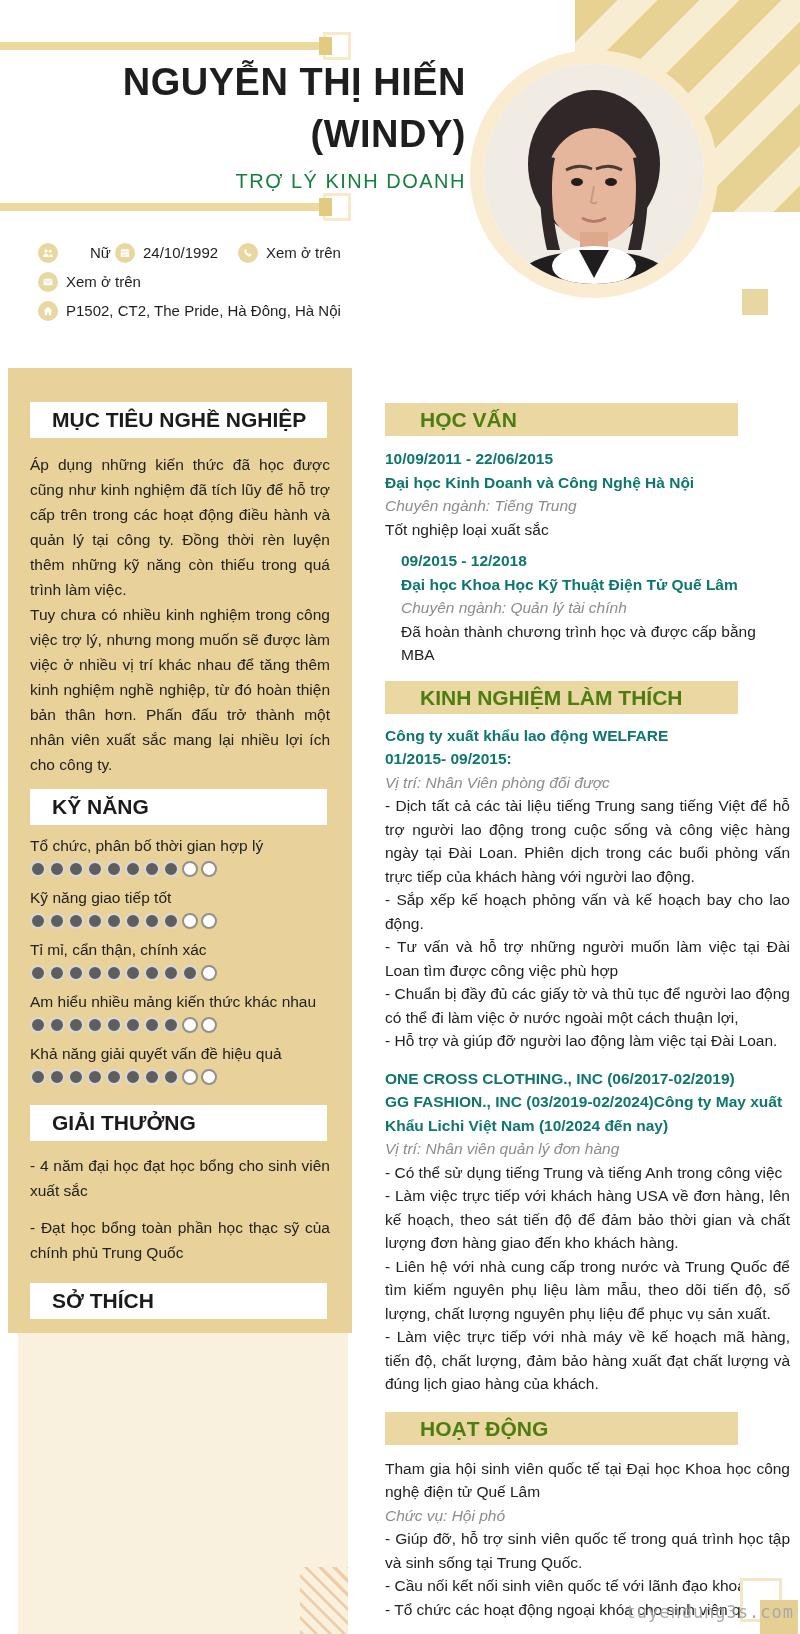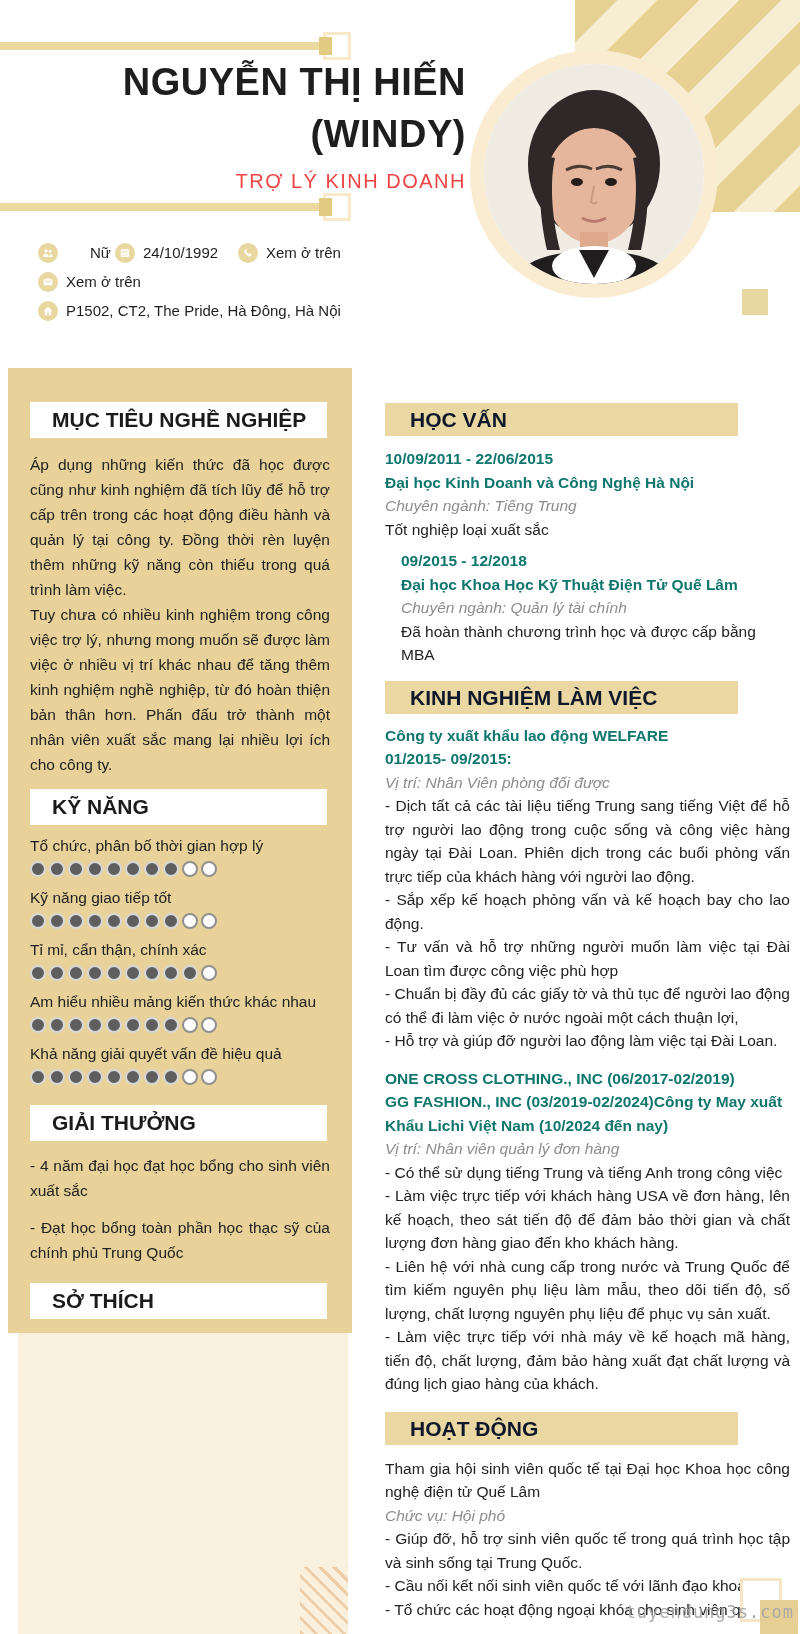--- a/index.html
+++ b/index.html
@@ -13,21 +13,21 @@
 
   
   .goldbar{position:absolute;left:0;width:319px;height:8px;background:#EBD99F;}
   .goldbar .osq{position:absolute;right:-32px;top:-10px;width:22px;height:22px;border:3px solid #F8E9C9;background:#fff;}
   .goldbar .cap{position:absolute;right:-13px;top:-5px;width:13px;height:18px;background:#E2CA81;}
   .bar1{top:42px;} .bar2{top:203px;}
 
   
   .header-text{position:absolute;left:0;top:56px;width:466px;text-align:right;}
   .header-text h1{margin:0;font-size:38px;line-height:52px;font-weight:bold;color:#1e1e1e;letter-spacing:.5px;}
-  .job-title{font-size:20px;color:#ef4444;margin-top:10px;letter-spacing:1.5px;}
+  .job-title{font-size:20px;color:#15803d;margin-top:10px;letter-spacing:1.5px;}
 
   
   .photo-ring{position:absolute;left:470px;top:50px;width:220px;height:220px;border:14px solid #FAECD1;
     border-radius:50%;background:#fff;overflow:hidden;}
   .photo-ring svg{display:block;}
 
   .sq-right{position:absolute;left:742px;top:289px;width:26px;height:26px;background:#E8D7A0;}
 
   
   .contact{position:absolute;left:38px;top:238px;width:440px;font-size:15px;color:#1f1f1f;}
@@ -53,22 +53,22 @@
   .lcol-p{margin:12px 22px 0 22px;font-size:15.5px;line-height:25px;text-align:justify;}
   .hobby-p{margin:10px 22px 0 22px;font-size:15.5px;line-height:26px;}
 
   
   .cream-block{position:absolute;left:18px;top:1333px;width:330px;height:301px;background:#FAF0DE;}
   .hatch{position:absolute;right:0;bottom:0;width:48px;height:67px;
     background:repeating-linear-gradient(45deg,#EECFA9 0 3px,rgba(0,0,0,0) 3px 10px);}
 
   
   .right-col{position:absolute;left:385px;top:403px;width:405px;font-size:15.5px;color:#222;}
-  .sec-h{width:353px;height:33px;line-height:33px;background:#EAD7A2;padding-left:25px;box-sizing:border-box;
-    font-size:21px;font-weight:bold;color:#0f172a;}
+  .sec-h{width:353px;height:33px;line-height:33px;background:#EAD7A2;padding-left:35px;box-sizing:border-box;
+    font-size:21px;font-weight:bold;color:#4d7c0f;}
   .sec-h.gap{margin-top:14px;}
   .sec-h.gap2{margin-top:16px;}
   .right-col p{margin:0;line-height:23.5px;}
   .b{font-weight:bold;color:#0f766e;}
   .it{font-style:italic;color:#8c8c8c;}
   .just{text-align:justify;}
   .edu-entry{margin-top:11px;}
   .edu-entry + .edu-entry{margin-top:8px;margin-left:16px;}
   .job{margin-top:10px;}
   .job + .job{margin-top:14px;}
@@ -302,21 +302,21 @@
           <p>Tốt nghiệp loại xuất sắc</p>
         </div>
         <div class="edu-entry">
           <p class="b">09/2015 - 12/2018</p>
           <p class="b">Đại học Khoa Học Kỹ Thuật Điện Tử Quế Lâm</p>
           <p class="it">Chuyên ngành: Quản lý tài chính</p>
           <p>Đã hoàn thành chương trình học và được cấp bằng MBA</p>
         </div>
       </div>
 
-    <div class="sec-h gap">KINH NGHIỆM LÀM VIỆC</div>
+    <div class="sec-h gap">KINH NGHIỆM LÀM THÍCH</div>
     <div id="jobs-list">
         <div class="job">
           <p class="b">Công ty xuất khẩu lao động WELFARE</p>
           <p class="b">01/2015- 09/2015:</p>
           <p class="it">Vị trí: Nhân Viên phòng đối được</p>
           <p class="just">- Dịch tất cả các tài liệu tiếng Trung sang tiếng Việt để hỗ trợ người lao động trong cuộc sống và công việc hàng ngày tại Đài Loan. Phiên dịch trong các buổi phỏng vấn trực tiếp của khách hàng với người lao động.</p>
           <p class="just">- Sắp xếp kế hoạch phỏng vấn và kế hoạch bay cho lao động.</p>
           <p class="just">- Tư vấn và hỗ trợ những người muốn làm việc tại Đài Loan tìm được công việc phù hợp</p>
           <p class="just">- Chuẩn bị đầy đủ các giấy tờ và thủ tục để người lao động có thể đi làm việc ở nước ngoài một cách thuận lợi,</p>
           <p class="just">- Hỗ trợ và giúp đỡ người lao động làm việc tại Đài Loan.</p>

